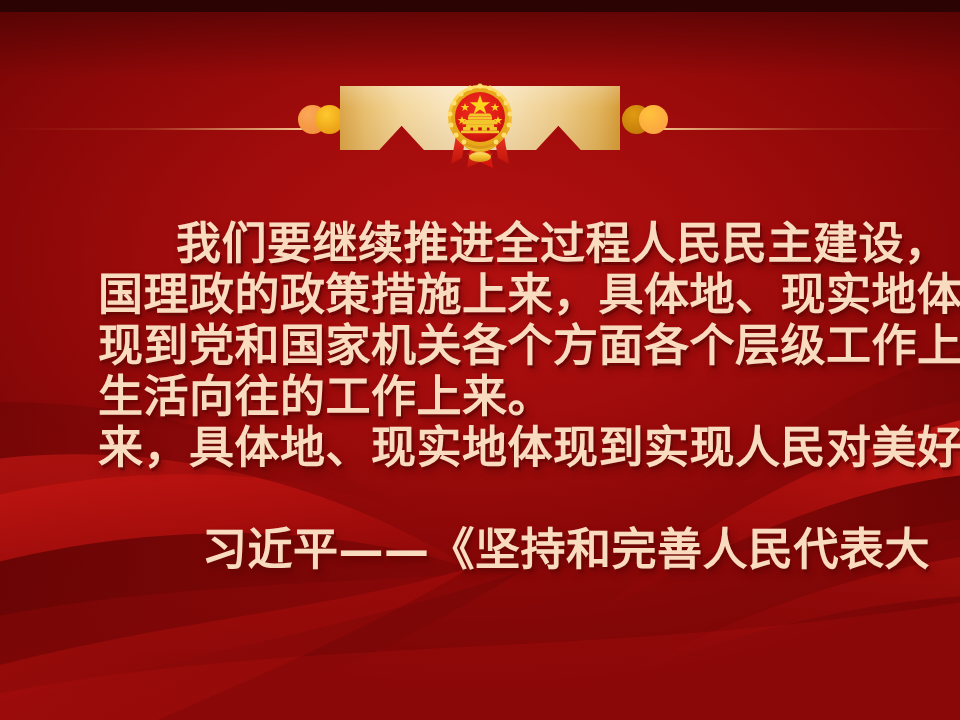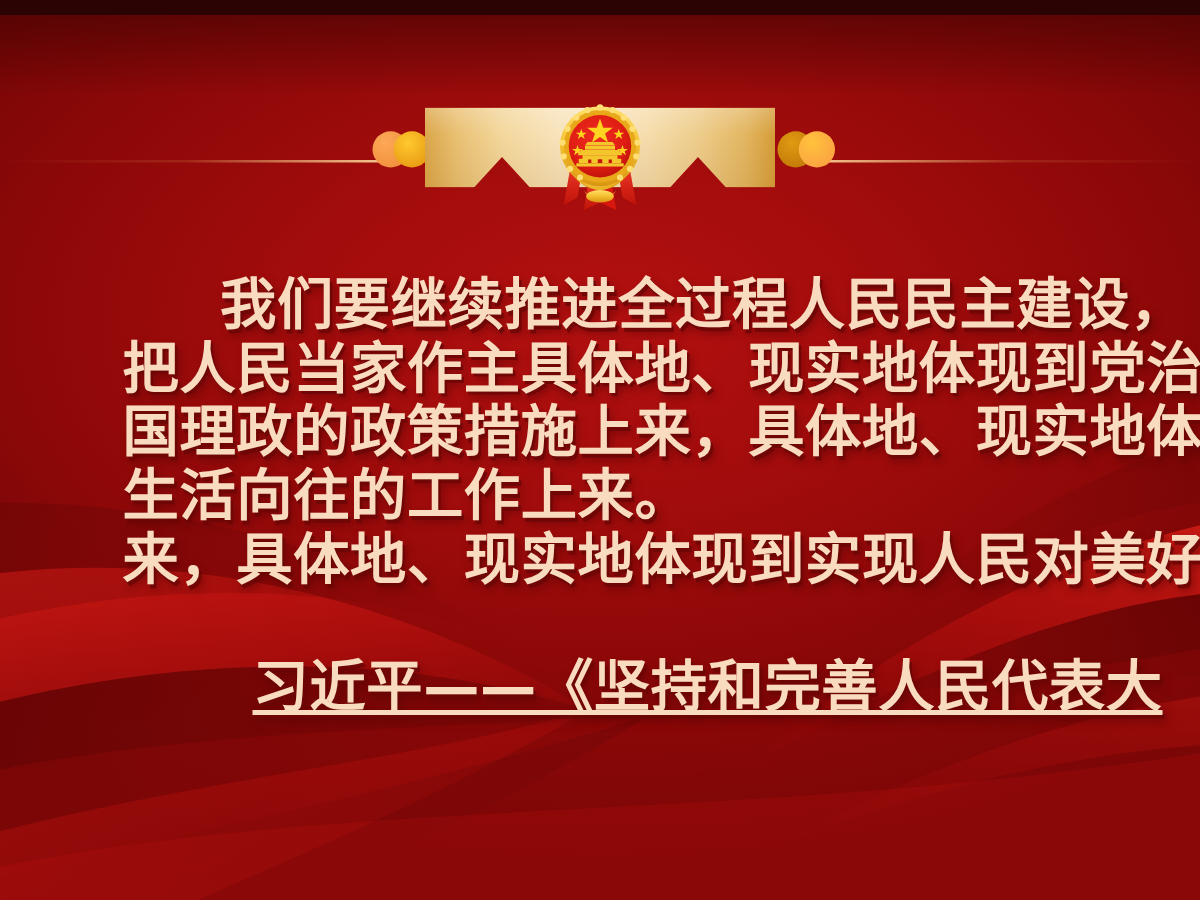--- a/index.html
+++ b/index.html
@@ -119,21 +119,21 @@
     color: #f9dcc0;
     font-size: 45px;
     line-height: 51px;
     font-weight: 700;
     letter-spacing: 0.5px;
     white-space: pre;
     text-shadow:
       2px 3px 0 rgba(108,6,6,0.85),
       3px 5px 7px rgba(85,3,3,0.55);
   }
-  .a-line.indent { text-indent: 104px; text-decoration: underline; }
+  .a-line.indent { text-indent: 104px; }
 </style>
 </head>
 <body>
 
 <div class="poster">
 
   <div class="silk">
     <svg viewBox="0 0 960 720" preserveAspectRatio="none" aria-hidden="true">
       <defs>
         <linearGradient id="wLight" x1="0" y1="0" x2="1" y2="1">
@@ -270,22 +270,22 @@
       <g fill="#c6140c">
         <rect x="41.2" y="55.4" width="3.6" height="3"></rect>
         <rect x="33.5" y="55.6" width="2.6" height="2.8"></rect>
         <rect x="49.9" y="55.6" width="2.6" height="2.8"></rect>
       </g>
     </svg>
   </div>
 
   <div class="quote-block">
     <div class="q-line indent">我们要继续推进全过程人民民主建设，</div>
-    <div class="q-line">把人民当家作主具体地、现实地体现到党治</div>
     <div class="q-line">国理政的政策措施上来，具体地、现实地体</div>
+    <div class="q-line">现到党和国家机关各个方面各个层级工作上</div>
     <div class="q-line">生活向往的工作上来。</div>
     <div class="q-line">来，具体地、现实地体现到实现人民对美好</div>
   </div>
 
   <div class="attrib-block">
     <div class="a-line indent">习近平——《坚持和完善人民代表大</div>
   </div>
 
 </div>
 

